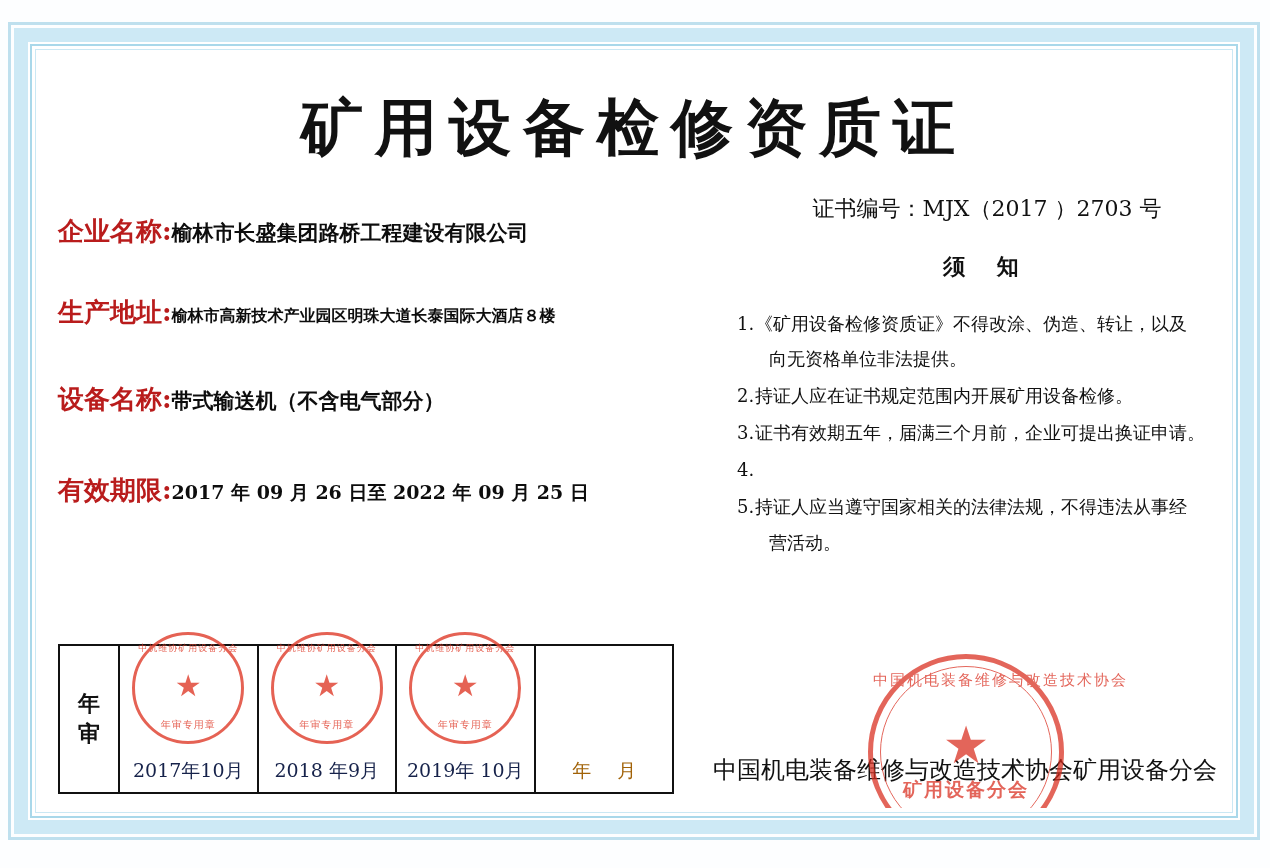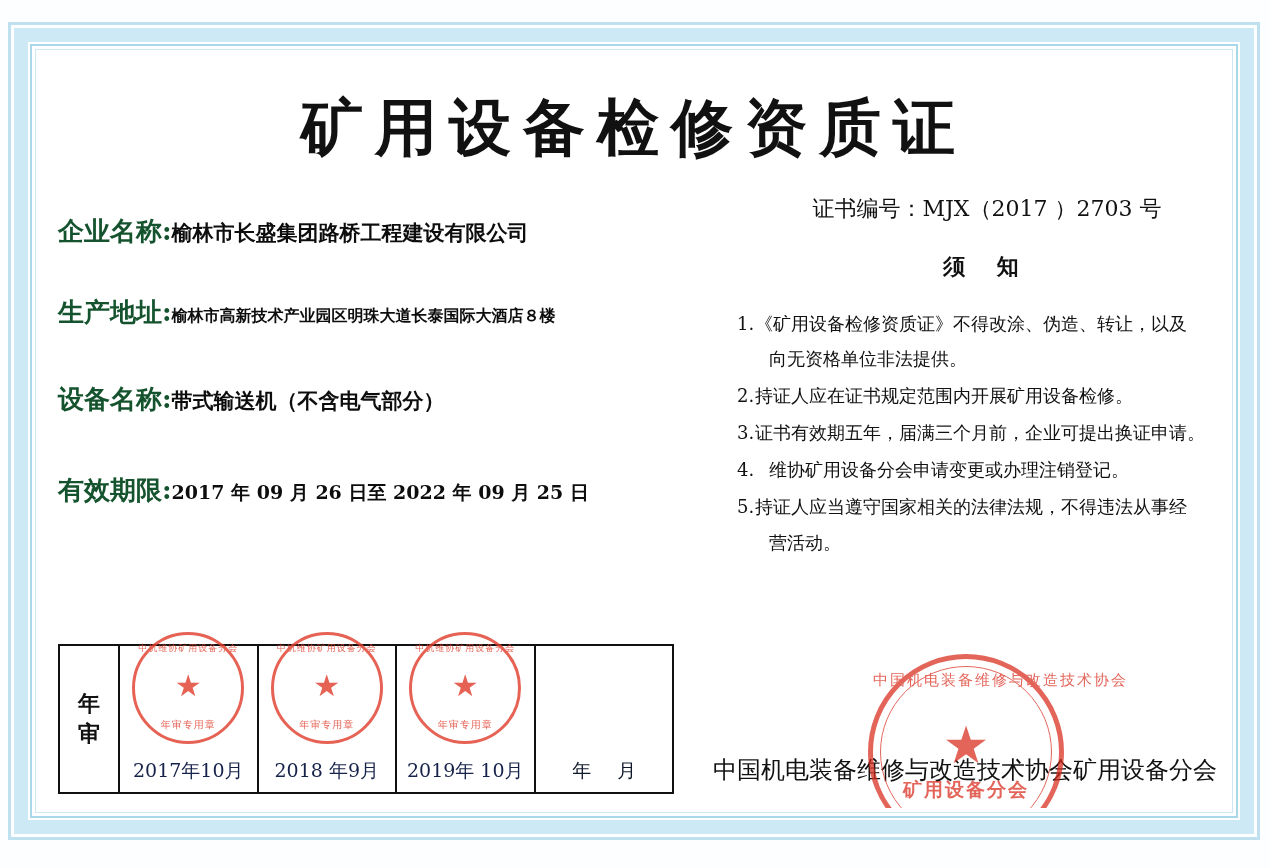--- a/index.html
+++ b/index.html
@@ -109,21 +109,21 @@
   }
   .field {
     display: flex;
     align-items: baseline;
     margin-bottom: 46px;
   }
   .field-label {
     font-family: "DejaVu Serif", "Liberation Serif", serif;
     font-weight: bold;
     font-size: 26px;
-    color: #14532d;
+    color: #b91c1c;
     white-space: nowrap;
   }
   .field-value {
     font-family: "DejaVu Serif", "Liberation Serif", serif;
     font-weight: bold;
     font-size: 21px;
     color: #0d0d0d;
     white-space: nowrap;
   }
   .field-value.small {
@@ -207,21 +207,21 @@
     position: absolute;
     left: 0; right: 0;
     bottom: 8px;
     text-align: center;
     font-family: "DejaVu Serif", "Liberation Serif", serif;
     font-size: 19px;
     color: #1b2a55;
     white-space: nowrap;
   }
   .cell-date.blank {
-    color: #0f172a;
+    color: #a16207;
     font-weight: normal;
     letter-spacing: 10px;
     padding-left: 11px;
   }
 
   
   .right-col {
     position: absolute;
     left: 690px;
     top: 140px;
@@ -452,21 +452,20 @@
         </div>
 
         <div class="notice-item">
           <span class="notice-num">3.</span>
           <span class="notice-text">证书有效期五年，届满三个月前，企业可提出换证申请。</span>
         </div>
 
         <div class="notice-item">
           <span class="notice-num">4.</span>
           <span class="notice-text">
-            <span class="cont">维协矿用设备分会申请变更或办理注销登记。</span>
           </span>
         </div>
 
         <div class="notice-item">
           <span class="notice-num">5.</span>
           <span class="notice-text">
             <span>持证人应当遵守国家相关的法律法规，不得违法从事经</span>
             <span class="cont">营活动。</span>
           </span>
         </div>

